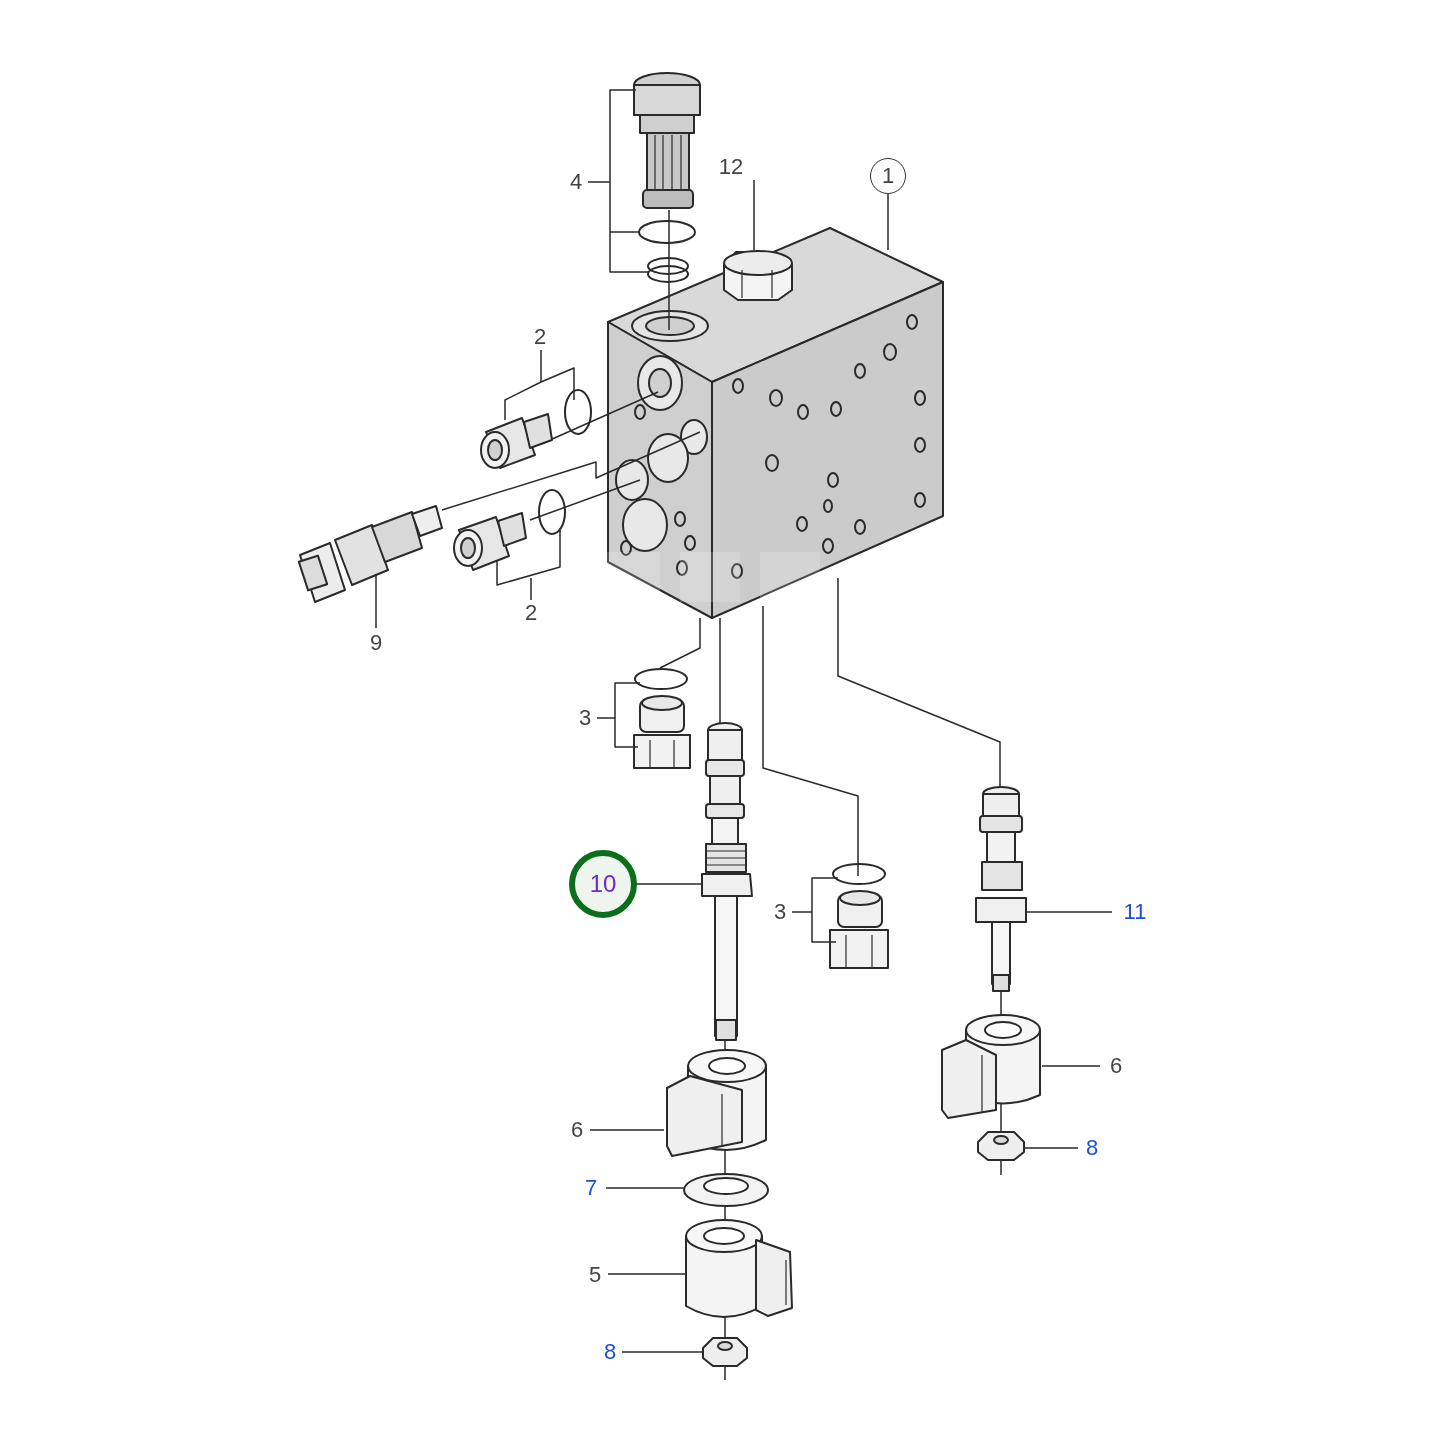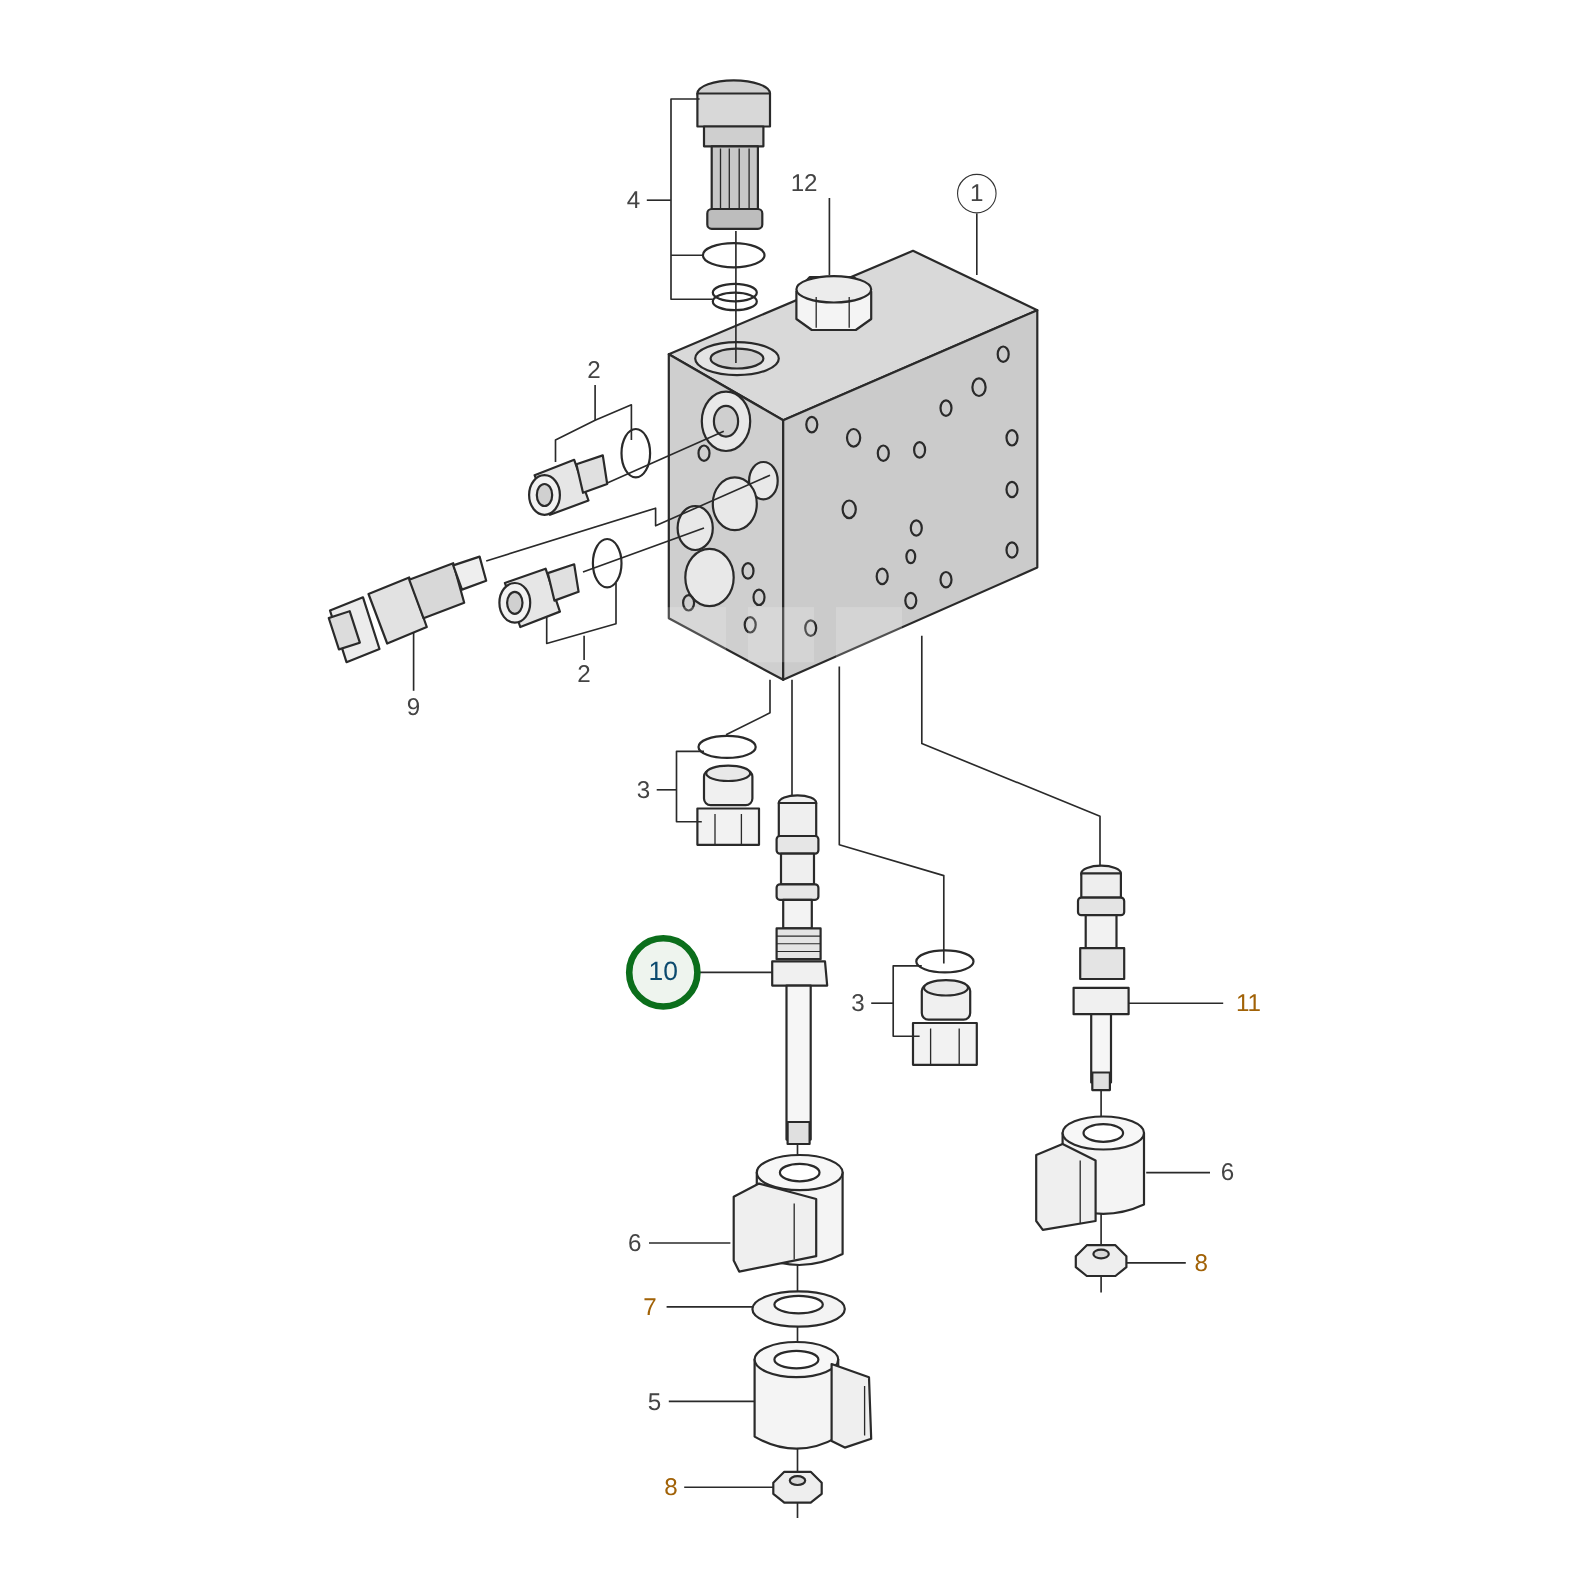--- a/index.html
+++ b/index.html
@@ -1,26 +1,26 @@
 <!DOCTYPE html>
 <html><head>
 <meta charset="utf-8">
 <style>
   html, body { margin: 0; padding: 0; background: #ffffff; }
   body { width: 1445px; height: 1445px; position: relative; overflow: hidden;
          font-family: "Liberation Sans", sans-serif; }
   #diagram { position: absolute; left: 0; top: 0; width: 1445px; height: 1445px; }
   .callout { position: absolute; font-size: 22px; color: #444; line-height: 1;
              transform: translate(-50%, -50%); white-space: nowrap; }
-  .callout.faded { color: #a16207; }
+  .callout.faded { color: #1d4ed8; }
   .callout.circled { width: 34px; height: 34px; border: 1.5px solid #333; border-radius: 50%;
                      display: flex; align-items: center; justify-content: center; background: #fff; }
   .callout.highlight { width: 68px; height: 68px; border: 6px solid #0b6e1b; border-radius: 50%;
                        display: flex; align-items: center; justify-content: center;
-                       background: #eef4ee; box-sizing: border-box; font-size: 24px; color: #0c4a6e; }
+                       background: #eef4ee; box-sizing: border-box; font-size: 24px; color: #6d28d9; }
 </style>
 </head>
 <body>
 
 <div id="diagram">
 <svg width="1445" height="1445" viewBox="0 0 1445 1445" xmlns="http://www.w3.org/2000/svg" stroke="#2a2a2a" stroke-width="2" fill="none" stroke-linejoin="round">
 
   <g>
 
     <polygon points="608,322 830,228 943,282 712,382" fill="#d9d9d9"></polygon>

